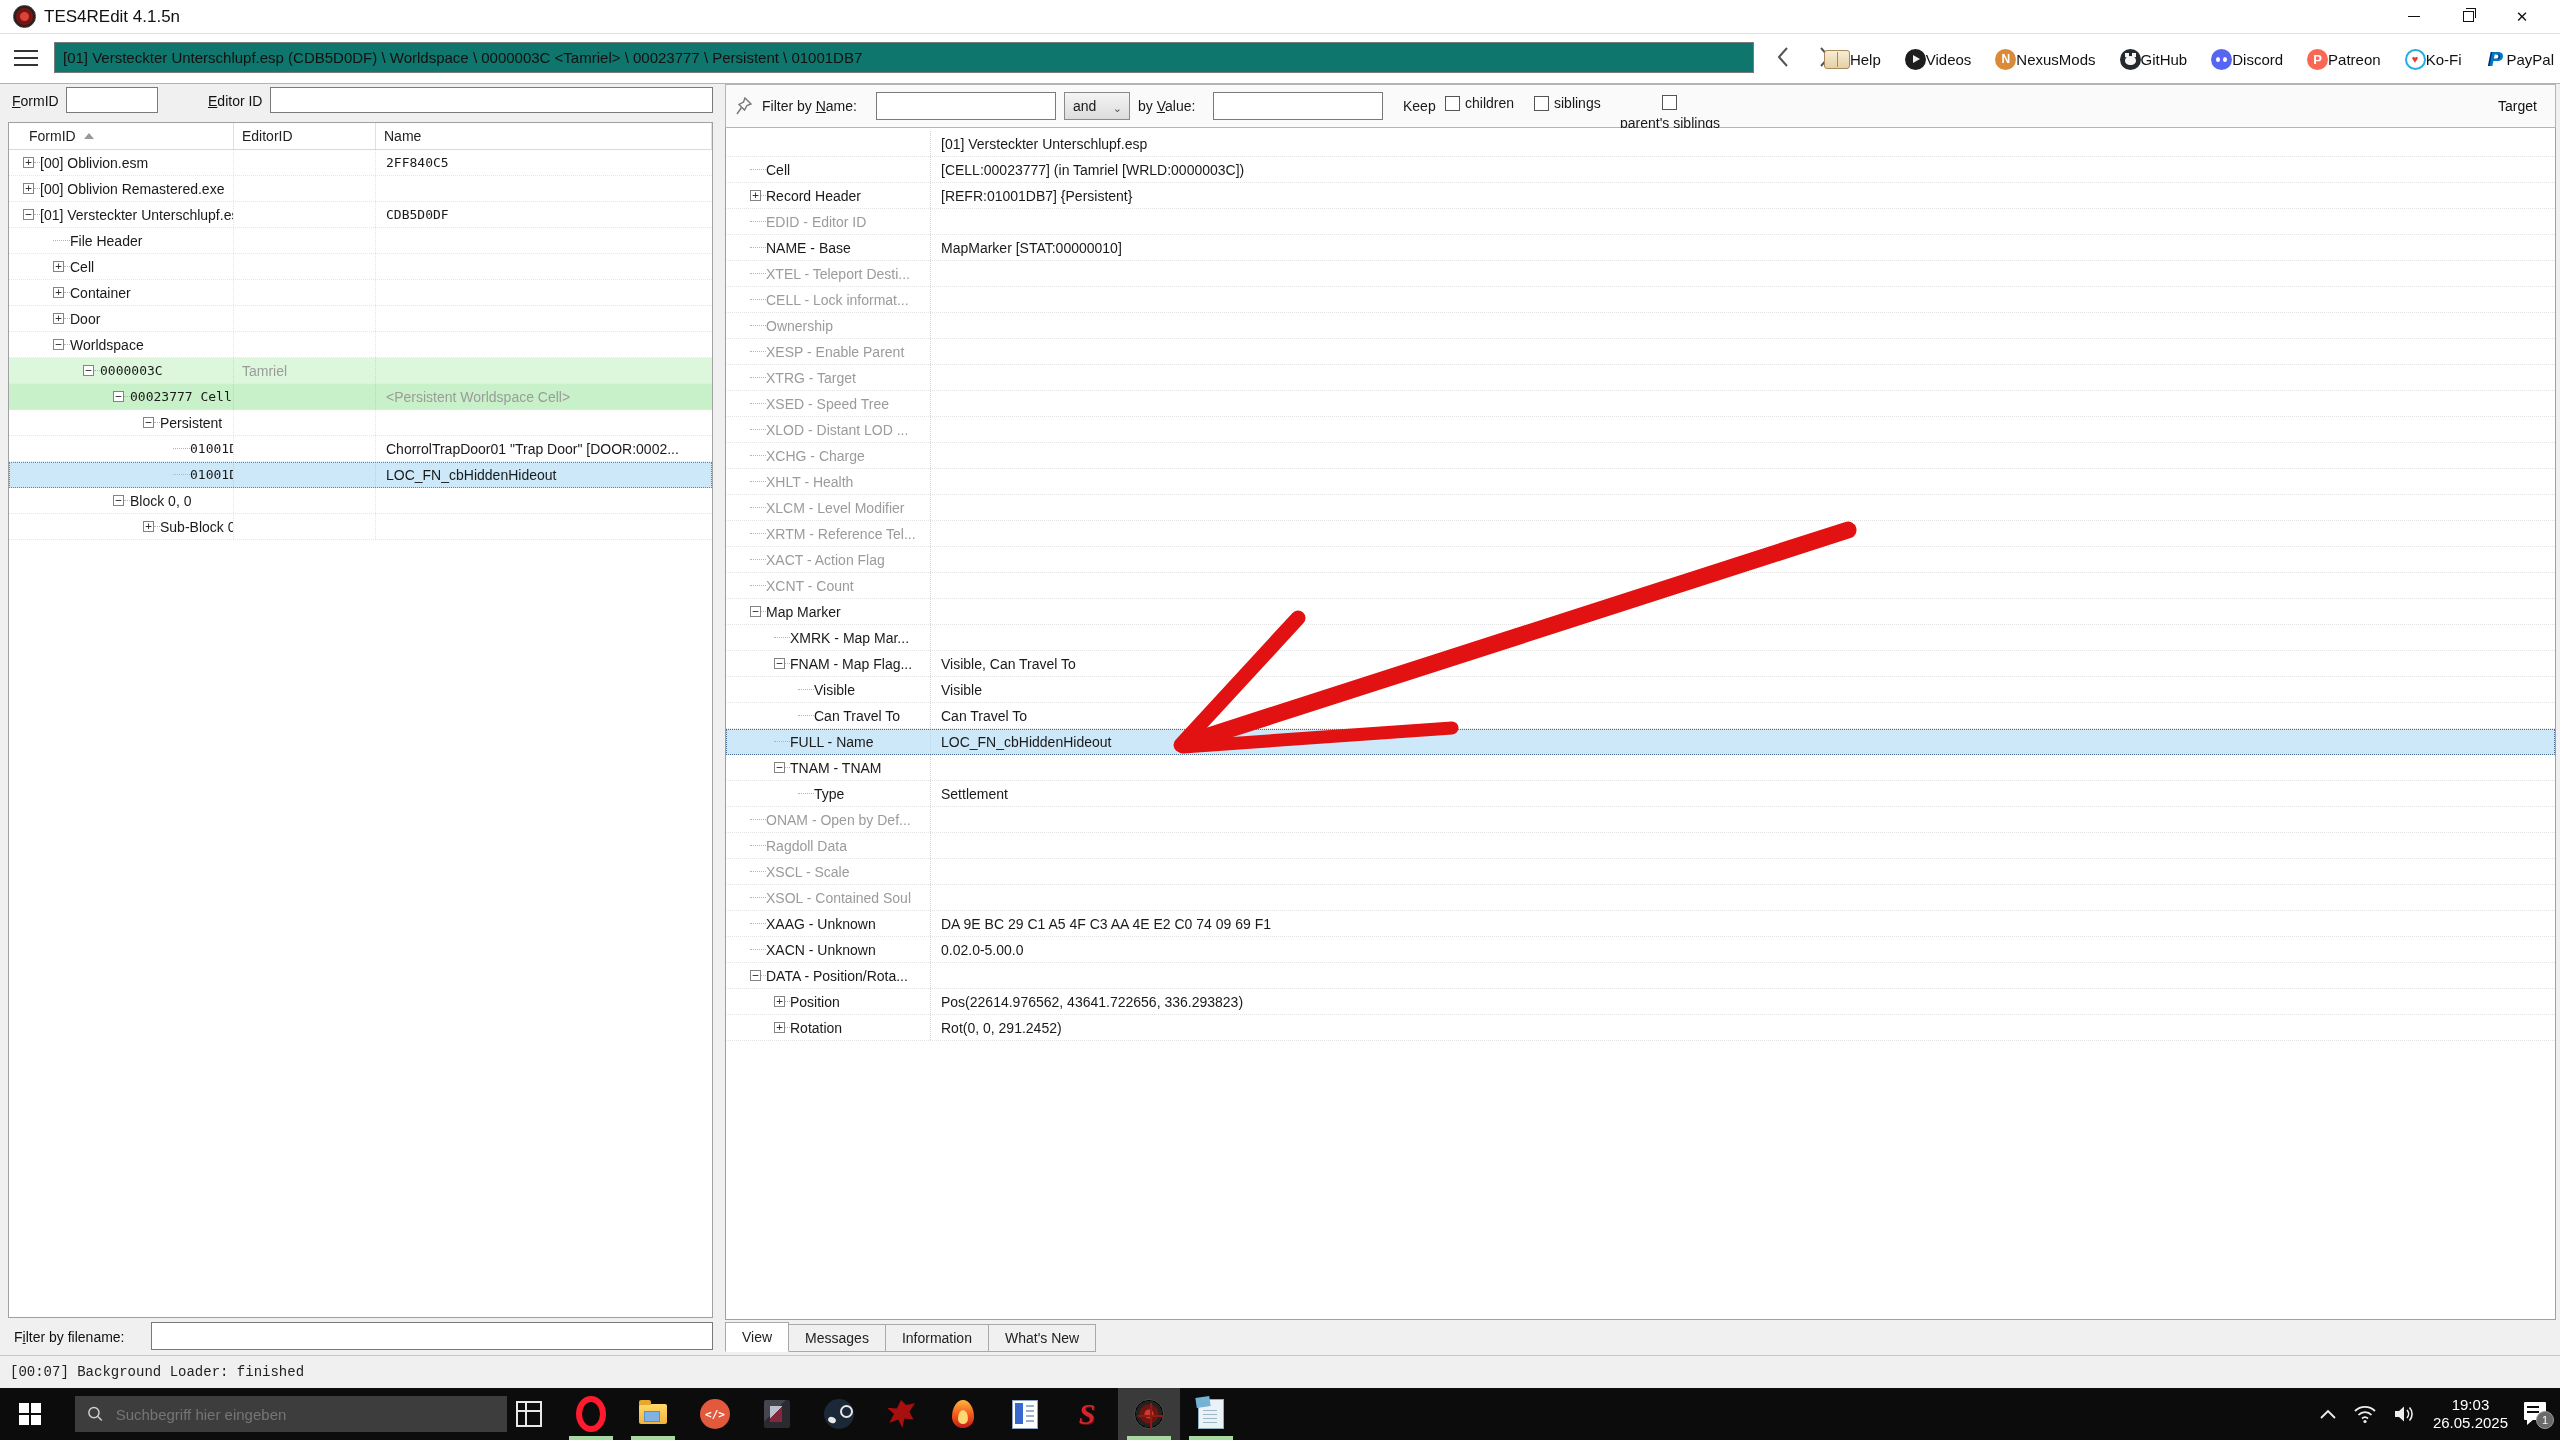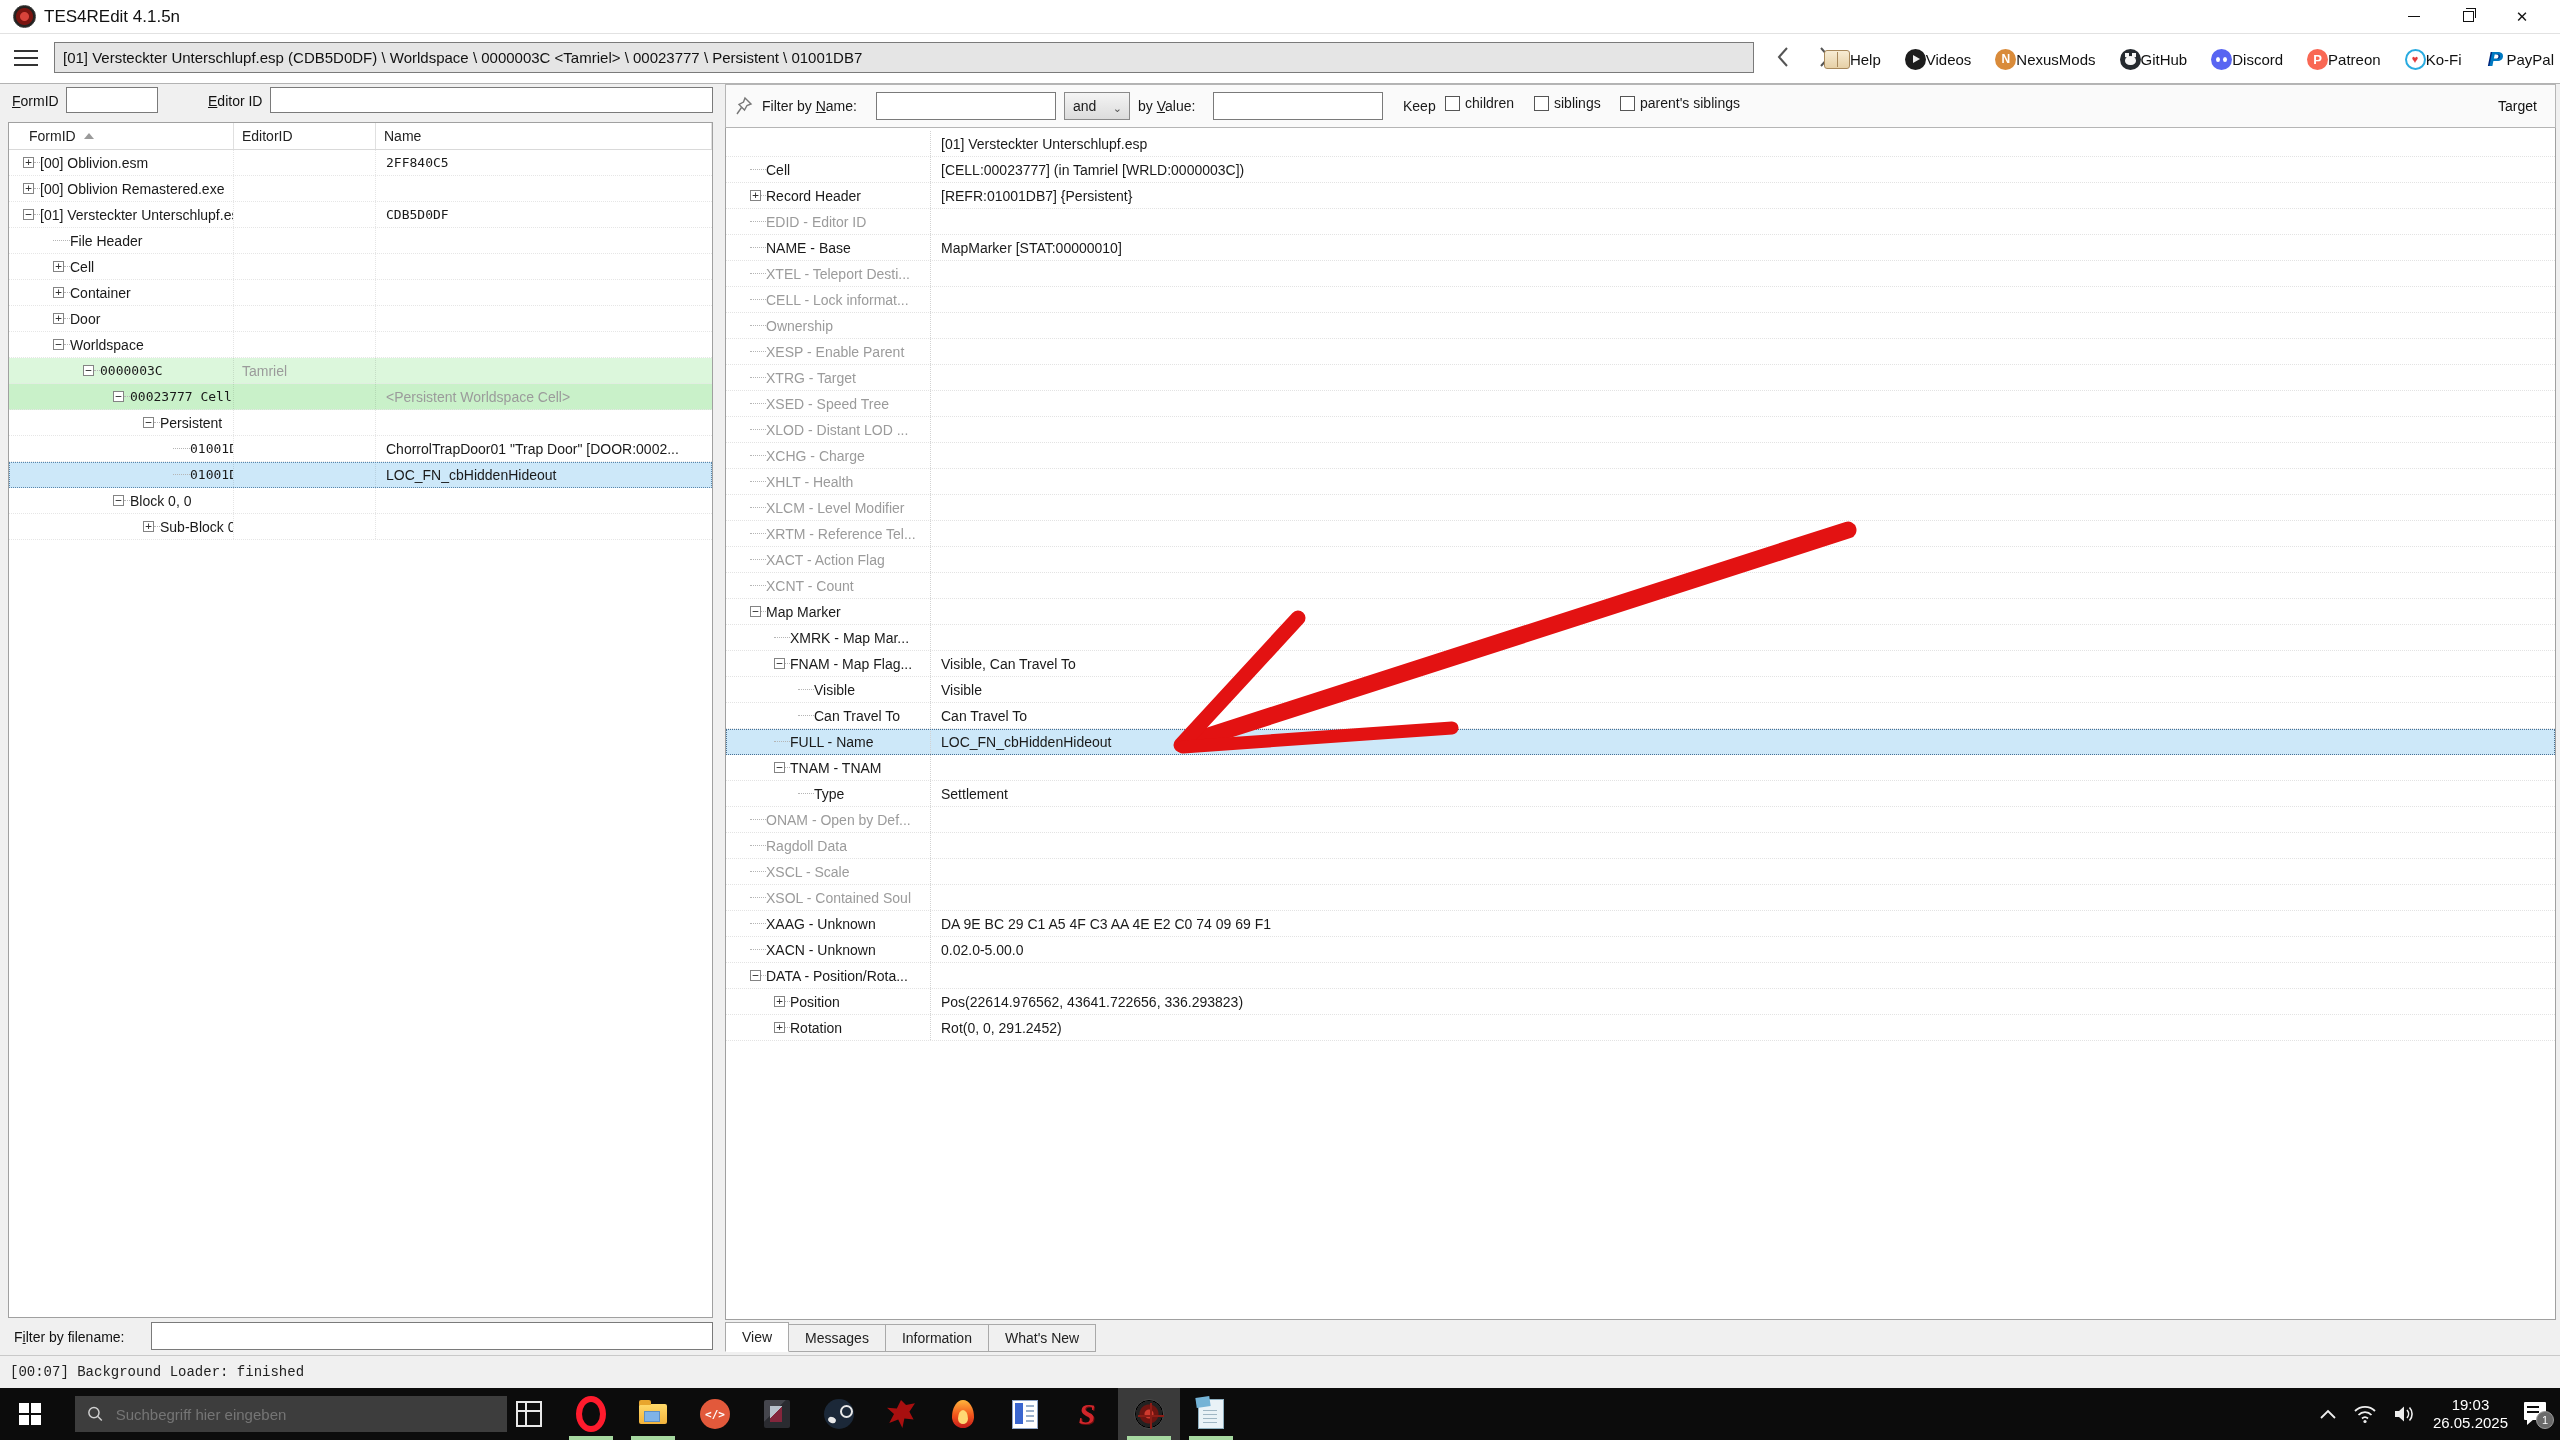--- a/index.html
+++ b/index.html
@@ -23,21 +23,21 @@
   .glyph-close{font-size:15px;line-height:15px;}
 
   
   #menurow{position:absolute;left:0;top:34px;width:2560px;height:50px;background:#fff;
     border-bottom:1px solid #b3b3b3;box-sizing:border-box;}
   #hamburger{position:absolute;left:14px;top:16px;width:24px;height:16px;display:flex;
     flex-direction:column;justify-content:space-between;}
   #hamburger i{height:2px;background:#333;}
   #breadcrumb-box{position:absolute;left:54px;top:8px;width:1700px;height:31px;
     border:1px solid #7a7a7a;box-sizing:border-box;font-size:15px;padding:0 8px;
-    font-family:"Liberation Sans",sans-serif;color:#111;background:#e5e5e5;}
+    font-family:"Liberation Sans",sans-serif;color:#111;background:#0f766e;}
   .navarrow{position:absolute;top:10px;width:30px;height:26px;display:flex;align-items:center;
     justify-content:center;}
   #nav-prev{left:1768px;} #nav-next{left:1810px;}
   #toolbar-links{position:absolute;right:6px;top:0;height:50px;display:flex;align-items:center;gap:24px;}
   .tlink{display:flex;align-items:center;gap:0;font-size:15px;color:#111;}
   .lk-ic{width:21px;height:21px;border-radius:50%;display:flex;align-items:center;
     justify-content:center;font-size:10px;color:#fff;flex:0 0 auto;}
   .ic-help-book{border-radius:3px;width:24px;height:17px;
     background:linear-gradient(#f7ecd4,#e6d0a6);border:1px solid #a8895c;position:relative;}
   .ic-help-book::before{content:"";position:absolute;left:50%;top:1px;bottom:1px;width:0;
@@ -106,21 +106,21 @@
   #fname-label{position:absolute;left:36px;top:13px;}
   #fname-input{position:absolute;left:150px;top:7px;width:180px;height:28px;}
   #and-select{position:absolute;left:338px;top:7px;width:66px;height:28px;
     background:linear-gradient(#f4f4f4,#dcdcdc);border:1px solid #8a8a8a;box-sizing:border-box;
     display:flex;align-items:center;padding-left:8px;}
   #and-select .chev{position:absolute;right:7px;top:9px;color:#555;font-size:11px;}
   #fvalue-label{position:absolute;left:412px;top:13px;}
   #fvalue-input{position:absolute;left:487px;top:7px;width:170px;height:28px;}
   #keep-label{position:absolute;left:677px;top:13px;}
   .cb-group{position:absolute;top:10px;display:flex;align-items:center;gap:5px;}
-  #cb-children{left:719px;} #cb-siblings{left:808px;} #cb-parents{left:894px;}
+  #cb-children{left:719px;} #cb-siblings{left:808px;} #cb-parents{left:894px;flex-direction:column;}
   .cbox{width:15px;height:15px;border:1px solid #555;background:#fff;box-sizing:border-box;}
   #legend-label{position:absolute;right:18px;top:13px;color:#111;}
 
   #record-box{position:absolute;left:0;top:44px;width:1831px;height:1192px;background:#fff;
     border:1px solid #a0a0a0;border-top:none;box-sizing:border-box;overflow:hidden;}
   .r-row{display:flex;height:26px;align-items:stretch;border-bottom:1px dotted #e3e3e3;
     box-sizing:border-box;font-size:14px;position:relative;}
   .r-label{width:205px;display:flex;align-items:center;overflow:hidden;white-space:nowrap;
     border-right:1px dotted #d2d2d2;box-sizing:border-box;}
   .r-value{flex:1;display:flex;align-items:center;padding-left:10px;overflow:hidden;white-space:nowrap;}

